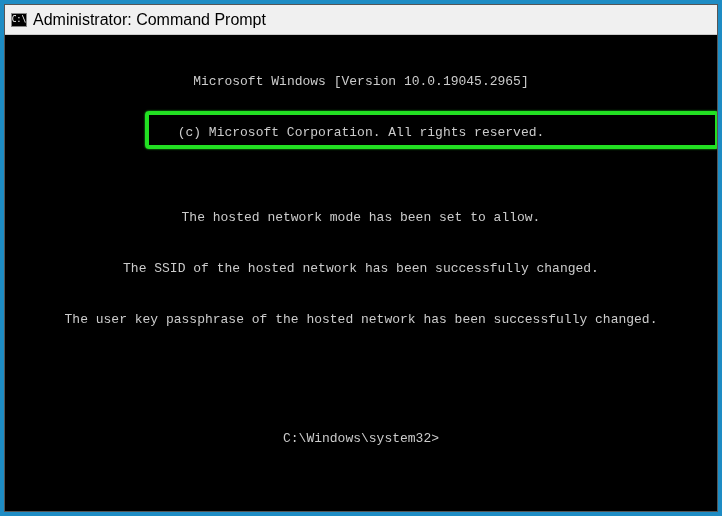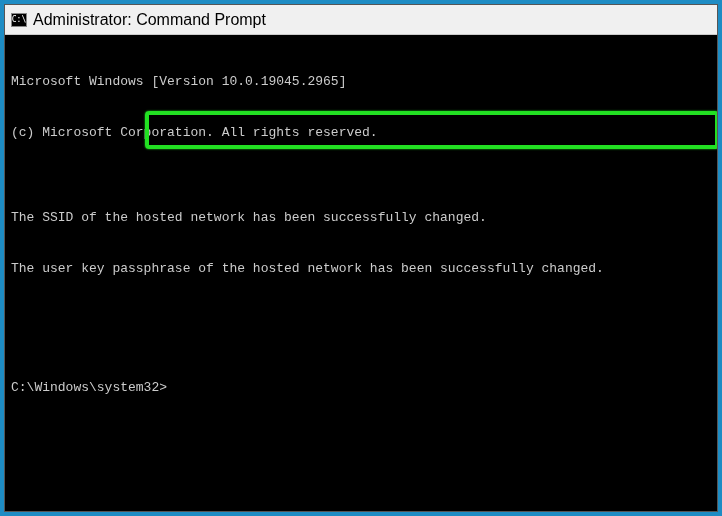--- a/index.html
+++ b/index.html
@@ -66,36 +66,38 @@
       border-radius: 4px;
       top: 76px;
       left: 140px;
       width: 574px;
       height: 38px;
       pointer-events: none;
       box-shadow: 0 0 2px #22e022;
     }
     .line {
       white-space: pre;
+      text-align: center;
     }
   </style>
 </head>
 <body>
 
 <div class="window">
   <div class="titlebar">
     <div class="titlebar-icon">
       <span>C:\</span>
     </div>
     <div class="titlebar-text">Administrator: Command Prompt</div>
   </div>
   <div class="terminal">
     <div class="line">Microsoft Windows [Version 10.0.19045.2965]</div>
     <div class="line">(c) Microsoft Corporation. All rights reserved.</div>
     <div class="line"></div>
+    <div class="line">The hosted network mode has been set to allow.</div>
     <div class="line">The SSID of the hosted network has been successfully changed.</div>
     <div class="line">The user key passphrase of the hosted network has been successfully changed.</div>
     <div class="line"></div>
     <div class="line"></div>
     <div class="line">C:\Windows\system32&gt;</div>
     <div class="highlight-box"></div>
   </div>
 </div>
 
 </body></html>

